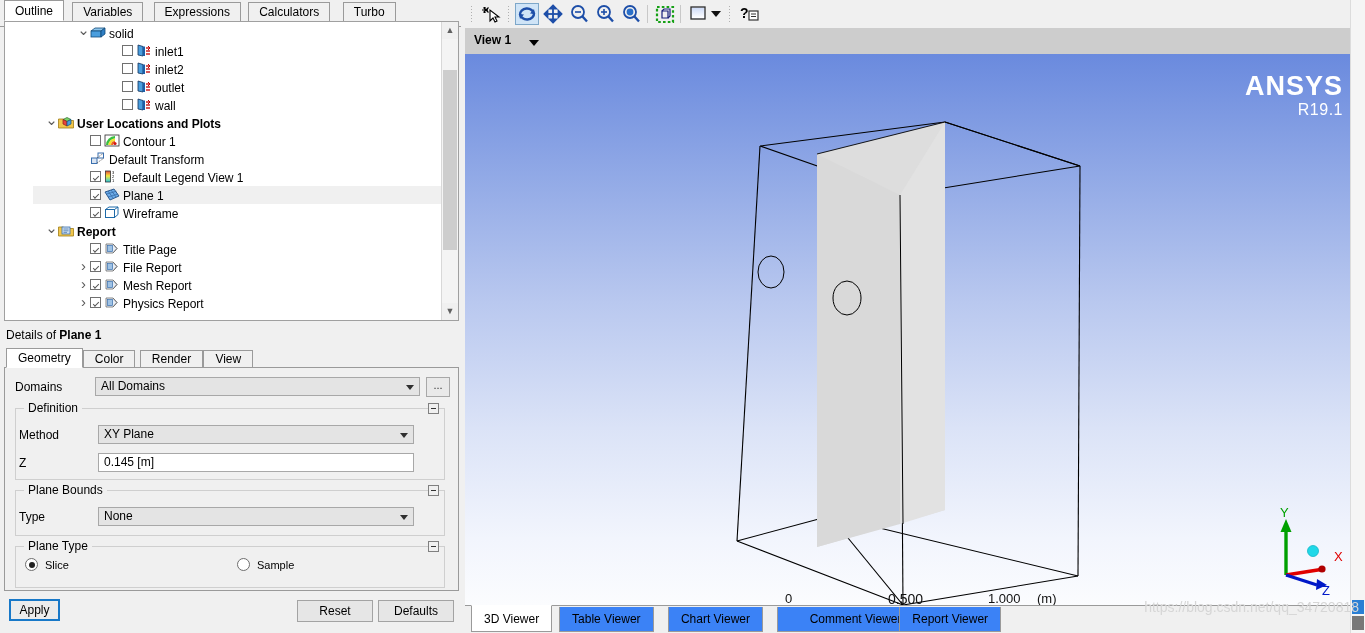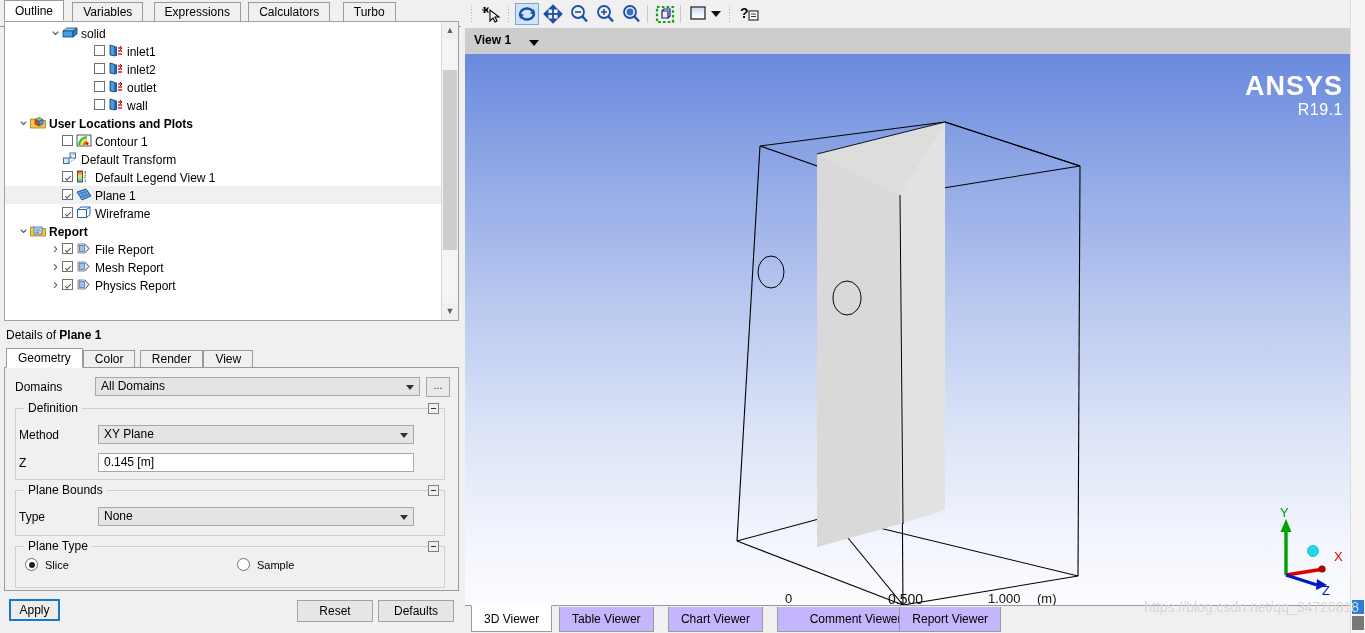--- a/index.html
+++ b/index.html
@@ -23,21 +23,21 @@
     background:#f0f0f0;border:1px solid #9a9a9a;border-bottom:none;
     box-sizing:border-box;white-space:nowrap;
   }
   .tab.active{top:0;height:21px;line-height:20px;background:#fff;z-index:3;border-bottom:1px solid #fff;}
 
   
   .tree-wrap{
     position:absolute;left:4px;top:21px;width:455px;height:300px;
     background:#fff;border:1px solid #a0a0a0;box-sizing:border-box;overflow:hidden;
   }
-  .tree-rows{position:absolute;left:0;top:0;width:437px;top:2px;}
+  .tree-rows{position:absolute;left:0;top:0;width:437px;top:2px;padding-left:28px;}
   .trow{
     position:relative;height:18px;line-height:18px;white-space:nowrap;
     font-size:12px;padding-left:0;
   }
   .trow.sel{background:#f0f0f0;}
   .trow .ind{display:inline-block;}
   .exp{
     display:inline-block;width:13px;height:18px;vertical-align:top;
     text-align:center;color:#5a5a5a;font-size:11px;line-height:18px;
   }
@@ -145,21 +145,21 @@
     position:absolute;right:22px;top:18px;text-align:right;color:#ffffff;
     font-family:"Liberation Sans",sans-serif;letter-spacing:1px;
   }
   .ansys-logo .a1{font-size:27px;font-weight:bold;line-height:28px;}
   .ansys-logo .a2{font-size:16px;line-height:20px;letter-spacing:0.5px;}
 
   .btabstrip{position:absolute;left:0;bottom:0;width:900px;height:28px;background:#f0f0f0;}
   .btabstrip::before{content:"";position:absolute;left:0;top:0;width:900px;height:1px;background:#9a9a9a;}
   .btab{
     position:absolute;top:2px;height:25px;line-height:24px;padding:0 12px;box-sizing:border-box;
-    background:#c4b5fd;border:1px solid #9a9a9a;border-top:none;font-size:12px;white-space:nowrap;
+    background:#3b82f6;border:1px solid #9a9a9a;border-top:none;font-size:12px;white-space:nowrap;
   }
   .btab.active{top:0;height:27px;line-height:26px;background:#fff;border-top:1px solid #fff;z-index:3;}
 
   .watermark{
     position:absolute;right:6px;bottom:18px;color:#d6d6d6;font-size:14px;
     font-family:"Liberation Sans",sans-serif;white-space:nowrap;z-index:6;
   }
 
   .rscroll{position:absolute;right:0;top:0;width:14px;height:633px;background:#f5f5f5;border-left:1px solid #dcdcdc;}
   .rscroll .thumb{position:absolute;left:1px;top:600px;width:12px;height:14px;background:#2a7fd4;}
@@ -279,20 +279,25 @@
               </svg></span><span class="tlabel">Wireframe</span></div>
           <div class="trow"><span class="ind" style="display: inline-block; width: 12px;"></span><span class="exp down"></span><span style="display: inline-block; width: 0px;"></span><span class="ticon"><svg width="16" height="13" viewBox="0 0 16 13">
                 <path d="M0.5 3 h5 l1.5 1.5 h8.5 v7.5 h-15 z" fill="#f2c64b" stroke="#a07d16" stroke-width="0.8"></path>
                 <rect x="4" y="3" width="8" height="7" fill="#cfe0f0" stroke="#3a6fae" stroke-width="0.8"></rect>
                 <g stroke="#3a6fae" stroke-width="0.7">
                   <line x1="5.5" y1="5" x2="10.5" y2="5"></line>
                   <line x1="5.5" y1="6.8" x2="10.5" y2="6.8"></line>
                   <line x1="5.5" y1="8.4" x2="9" y2="8.4"></line>
                 </g>
               </svg></span><span class="tlabel bold">Report</span></div>
+          <div class="trow"><span class="ind" style="display: inline-block; width: 44px;"></span><span class="exp"></span><span class="cbx on"></span><span class="ticon"><svg width="16" height="13" viewBox="0 0 16 13">
+                <polygon points="2,2 9,2 13,6.5 9,11 2,11" fill="#e9eef5" stroke="#6a6a6a" stroke-width="0.8"></polygon>
+                <rect x="3.5" y="3.5" width="5" height="6" fill="#9fc2e4" stroke="#3a6fae" stroke-width="0.7"></rect>
+                <path d="M9 2 l4 4.5 l-4 4.5" fill="none" stroke="#6a6a6a" stroke-width="0.8"></path>
+              </svg></span><span class="tlabel">Title Page</span></div>
           <div class="trow"><span class="ind" style="display: inline-block; width: 44px;"></span><span class="exp right"></span><span class="cbx on"></span><span class="ticon"><svg width="16" height="13" viewBox="0 0 16 13">
                 <polygon points="2,2 9,2 13,6.5 9,11 2,11" fill="#e9eef5" stroke="#6a6a6a" stroke-width="0.8"></polygon>
                 <rect x="3.5" y="3.5" width="5" height="6" fill="#9fc2e4" stroke="#3a6fae" stroke-width="0.7"></rect>
                 <path d="M9 2 l4 4.5 l-4 4.5" fill="none" stroke="#6a6a6a" stroke-width="0.8"></path>
               </svg></span><span class="tlabel">File Report</span></div>
           <div class="trow"><span class="ind" style="display: inline-block; width: 44px;"></span><span class="exp right"></span><span class="cbx on"></span><span class="ticon"><svg width="16" height="13" viewBox="0 0 16 13">
                 <polygon points="2,2 9,2 13,6.5 9,11 2,11" fill="#e9eef5" stroke="#6a6a6a" stroke-width="0.8"></polygon>
                 <rect x="3.5" y="3.5" width="5" height="6" fill="#9fc2e4" stroke="#3a6fae" stroke-width="0.7"></rect>
                 <path d="M9 2 l4 4.5 l-4 4.5" fill="none" stroke="#6a6a6a" stroke-width="0.8"></path>
               </svg></span><span class="tlabel">Mesh Report</span></div>

